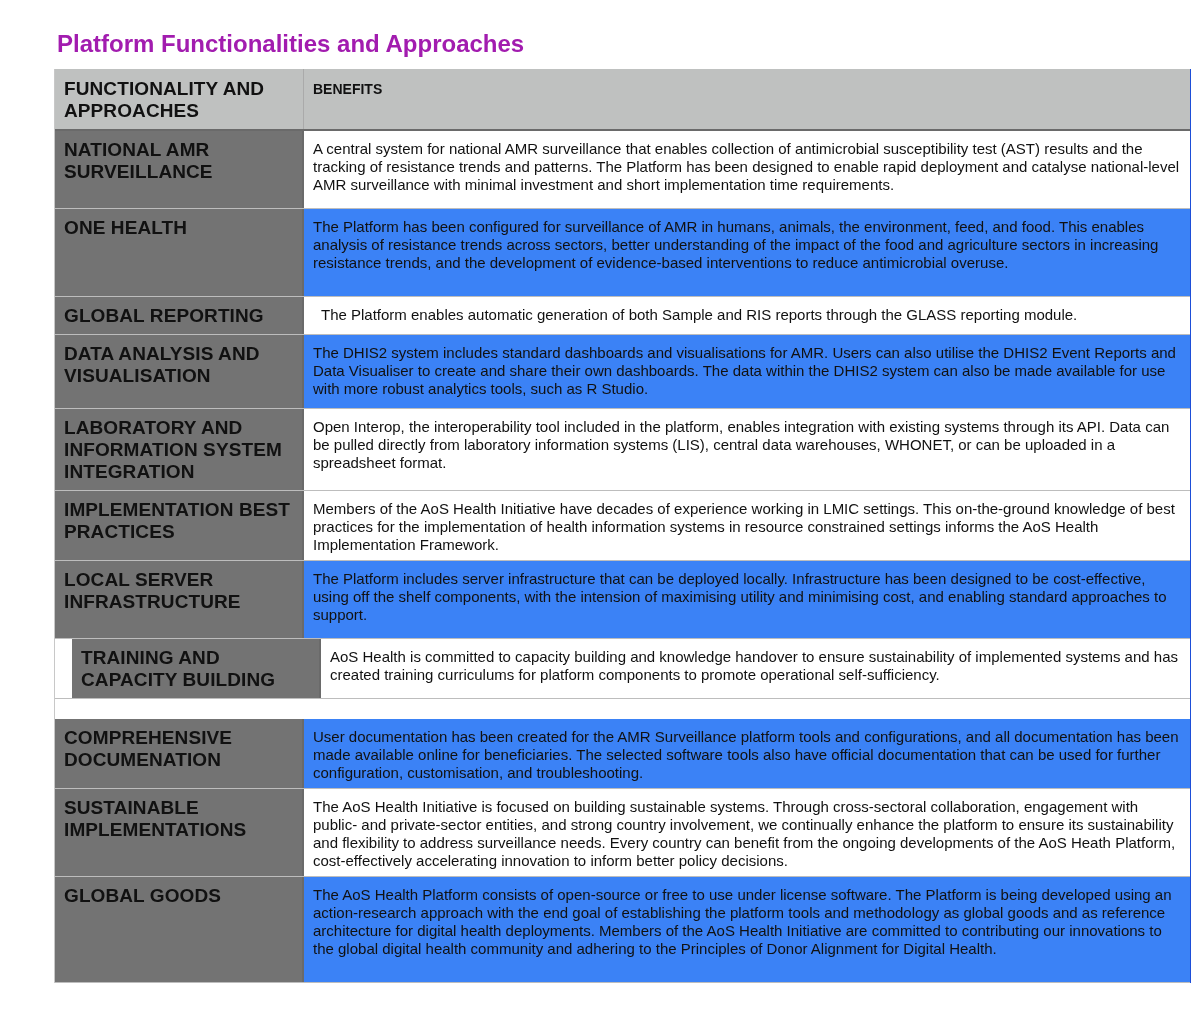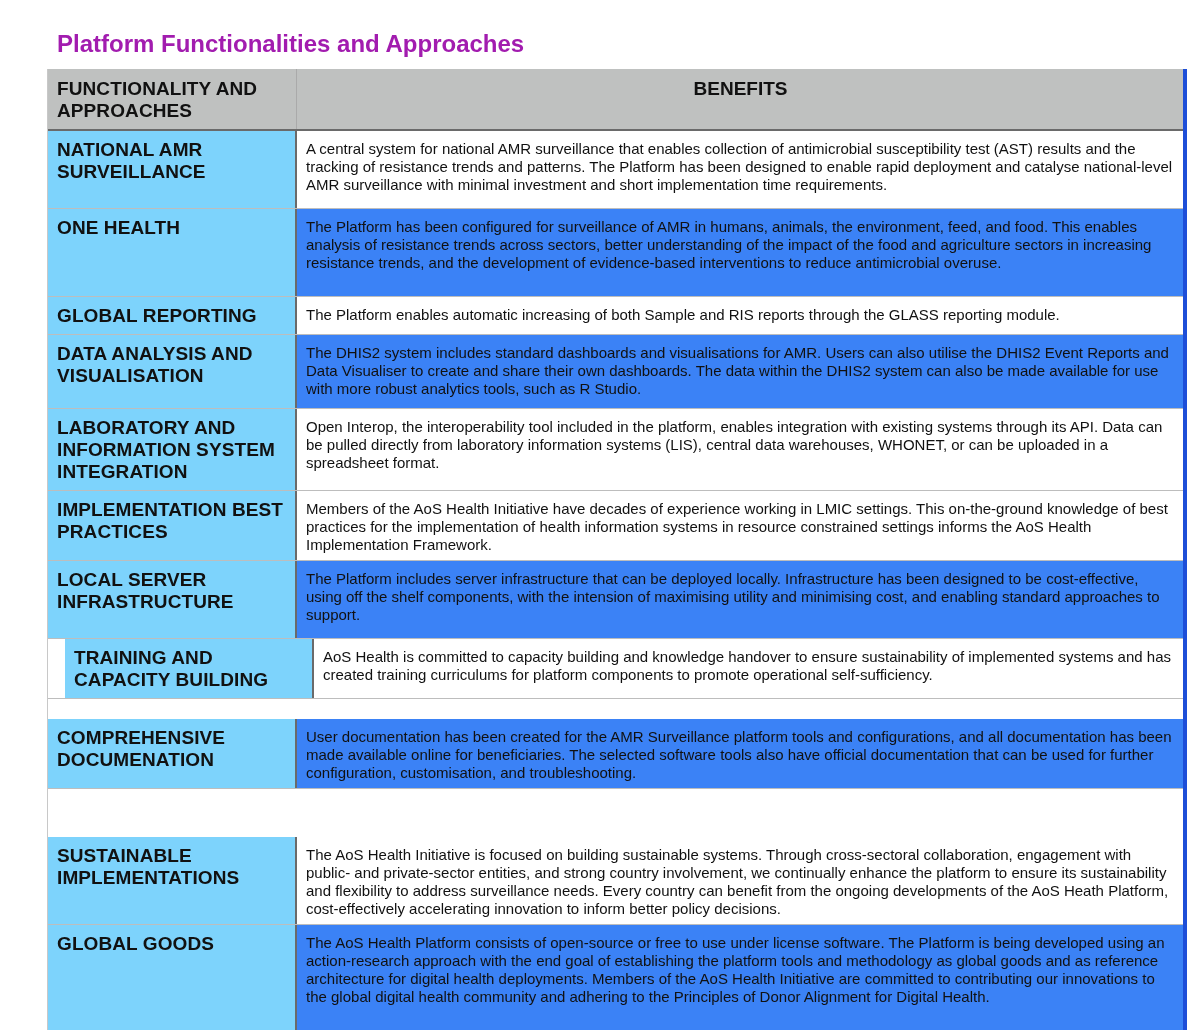--- a/index.html
+++ b/index.html
@@ -21,67 +21,66 @@
       top: 29px;
       margin: 0;
       font-size: 24px;
       font-weight: bold;
       color: #a21caf;
       letter-spacing: 0px;
       line-height: 30px;
     }
     .table {
       position: absolute;
-      left: 47px;
+      left: 54px;
       top: 69px;
       width: 1135px;
       border-left: 1px solid #c8c8c8;
-      border-right: 4px solid #1d4ed8;
+      border-right: 1px solid #1d4ed8;
     }
     .row {
       display: flex;
       border-bottom: 1px solid #bdbdbd;
       box-sizing: border-box;
     }
     .row.header {
       background: #bfc1c0;
       border-bottom: 2px solid #6a6a6a;
     }
     .cell-left {
       width: 249px;
       flex: 0 0 249px;
       box-sizing: border-box;
       padding: 8px 8px 4px 9px;
       font-weight: bold;
       font-size: 19px;
       line-height: 22px;
       letter-spacing: 0.1px;
-      background: #7dd3fc;
+      background: #737373;
       border-right: 2px solid #6a6a6a;
       color: #111;
     }
     .row.header .cell-left {
       background: #bfc1c0;
       border-right: 1px solid #aaaaaa;
       padding-top: 9px;
     }
     .cell-right {
       flex: 1 1 auto;
       box-sizing: border-box;
       padding: 9px 8px 4px 9px;
       font-size: 15px;
       line-height: 18px;
       color: #111;
     }
     .row.header .cell-right {
       font-weight: bold;
-      font-size: 19px;
+      font-size: 14px;
       line-height: 22px;
       padding-top: 9px;
-      text-align: center;
     }
     .row.odd .cell-right { background: #ffffff; }
     .row.even .cell-right { background: #3b82f6; }
   </style>
 </head>
 <body>
 
 <h1 class="page-title">Platform Functionalities and Approaches</h1>
 
 <div class="table">
@@ -93,23 +92,23 @@
   <div class="row odd" style="height:78px;">
     <div class="cell-left">NATIONAL AMR SURVEILLANCE</div>
     <div class="cell-right">A central system for national AMR surveillance that enables collection of antimicrobial susceptibility test (AST) results and the tracking of resistance trends and patterns. The Platform has been designed to enable rapid deployment and catalyse national-level AMR surveillance with minimal investment and short implementation time requirements.</div>
   </div>
 
   <div class="row even" style="height:88px;">
     <div class="cell-left">ONE HEALTH</div>
     <div class="cell-right">The Platform has been configured for surveillance of AMR in humans, animals, the environment, feed, and food. This enables analysis of resistance trends across sectors, better understanding of the impact of the food and agriculture sectors in increasing resistance trends, and the development of evidence-based interventions to reduce antimicrobial overuse.</div>
   </div>
 
-  <div class="row odd" style="height:38px;">
+  <div class="row odd" style="height:38px;gap:8px;">
     <div class="cell-left">GLOBAL REPORTING</div>
-    <div class="cell-right">The Platform enables automatic increasing of both Sample and RIS reports through the GLASS reporting module.</div>
+    <div class="cell-right">The Platform enables automatic generation of both Sample and RIS reports through the GLASS reporting module.</div>
   </div>
 
   <div class="row even" style="height:74px;">
     <div class="cell-left">DATA ANALYSIS AND VISUALISATION</div>
     <div class="cell-right">The DHIS2 system includes standard dashboards and visualisations for AMR. Users can also utilise the DHIS2 Event Reports and Data Visualiser to create and share their own dashboards. The data within the DHIS2 system can also be made available for use with more robust analytics tools, such as R Studio.</div>
   </div>
 
   <div class="row odd" style="height:82px;">
     <div class="cell-left">LABORATORY AND INFORMATION SYSTEM INTEGRATION</div>
     <div class="cell-right">Open Interop, the interoperability tool included in the platform, enables integration with existing systems through its API. Data can be pulled directly from laboratory information systems (LIS), central data warehouses, WHONET, or can be uploaded in a spreadsheet format.</div>
@@ -129,21 +128,21 @@
   <div class="row odd" style="height:60px;padding-left:17px;">
     <div class="cell-left">TRAINING AND CAPACITY BUILDING</div>
     <div class="cell-right">AoS Health is committed to capacity building and knowledge handover to ensure sustainability of implemented systems and has created training curriculums for platform components to promote operational self-sufficiency.</div>
   </div>
 
   <div class="row even" style="height:70px;margin-top:20px;">
     <div class="cell-left">COMPREHENSIVE DOCUMENATION</div>
     <div class="cell-right">User documentation has been created for the AMR Surveillance platform tools and configurations, and all documentation has been made available online for beneficiaries. The selected software tools also have official documentation that can be used for further configuration, customisation, and troubleshooting.</div>
   </div>
 
-  <div class="row odd" style="height:88px;margin-top:48px;">
+  <div class="row odd" style="height:88px;">
     <div class="cell-left">SUSTAINABLE IMPLEMENTATIONS</div>
     <div class="cell-right">The AoS Health Initiative is focused on building sustainable systems. Through cross-sectoral collaboration, engagement with public- and private-sector entities, and strong country involvement, we continually enhance the platform to ensure its sustainability and flexibility to address surveillance needs. Every country can benefit from the ongoing developments of the AoS Heath Platform, cost-effectively accelerating innovation to inform better policy decisions.</div>
   </div>
 
   <div class="row even" style="height:106px;">
     <div class="cell-left">GLOBAL GOODS</div>
     <div class="cell-right">The AoS Health Platform consists of open-source or free to use under license software. The Platform is being developed using an action-research approach with the end goal of establishing the platform tools and methodology as global goods and as reference architecture for digital health deployments. Members of the AoS Health Initiative are committed to contributing our innovations to the global digital health community and adhering to the Principles of Donor Alignment for Digital Health.</div>
   </div>
 </div>
 

